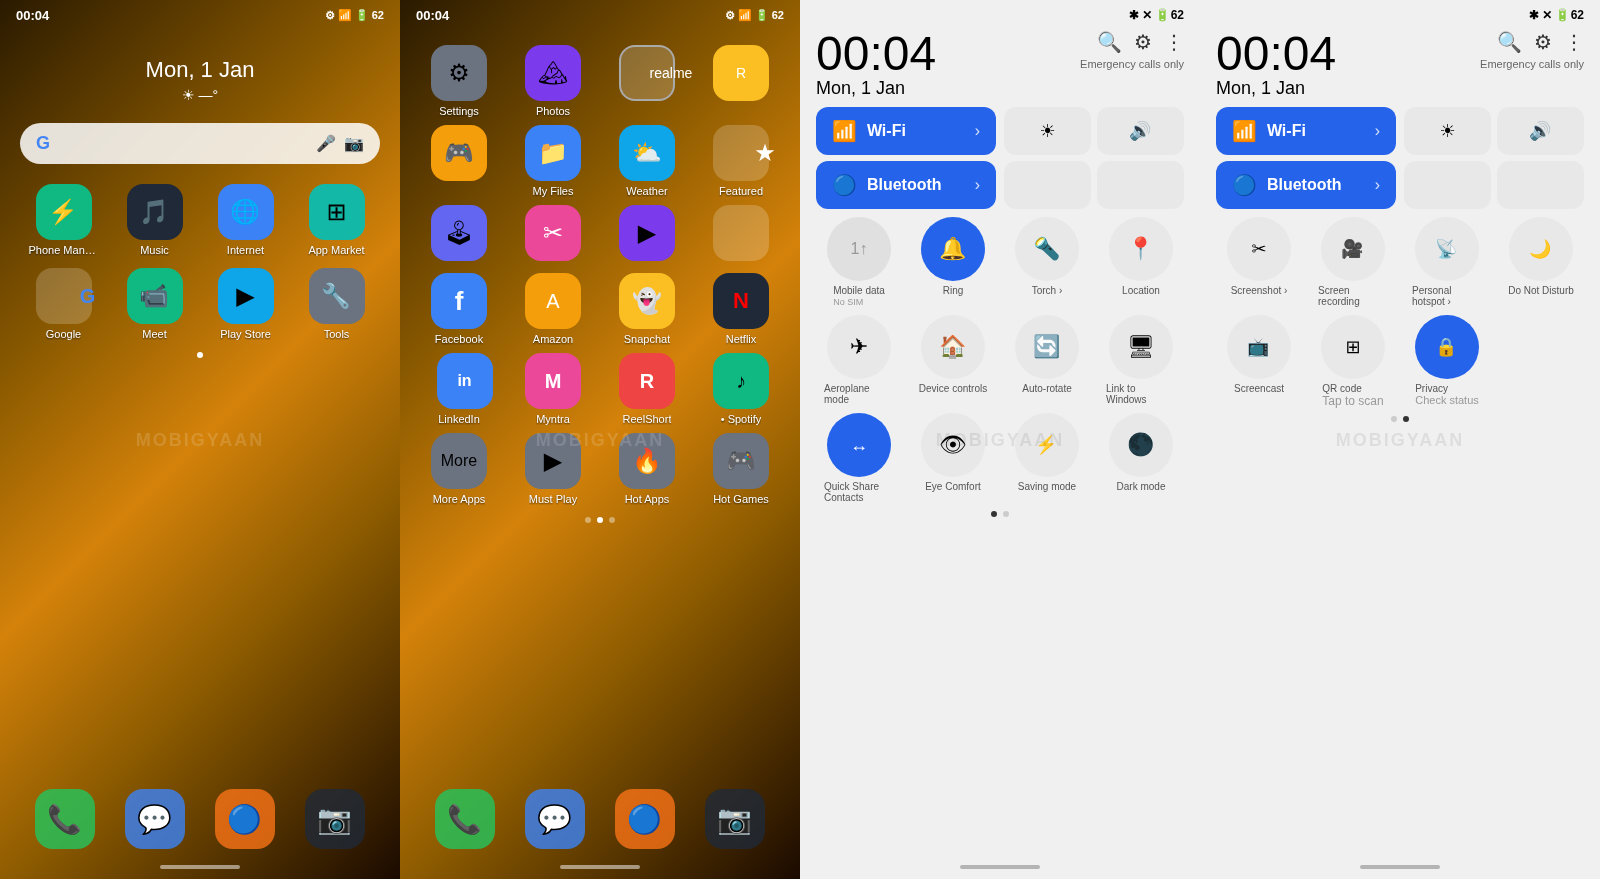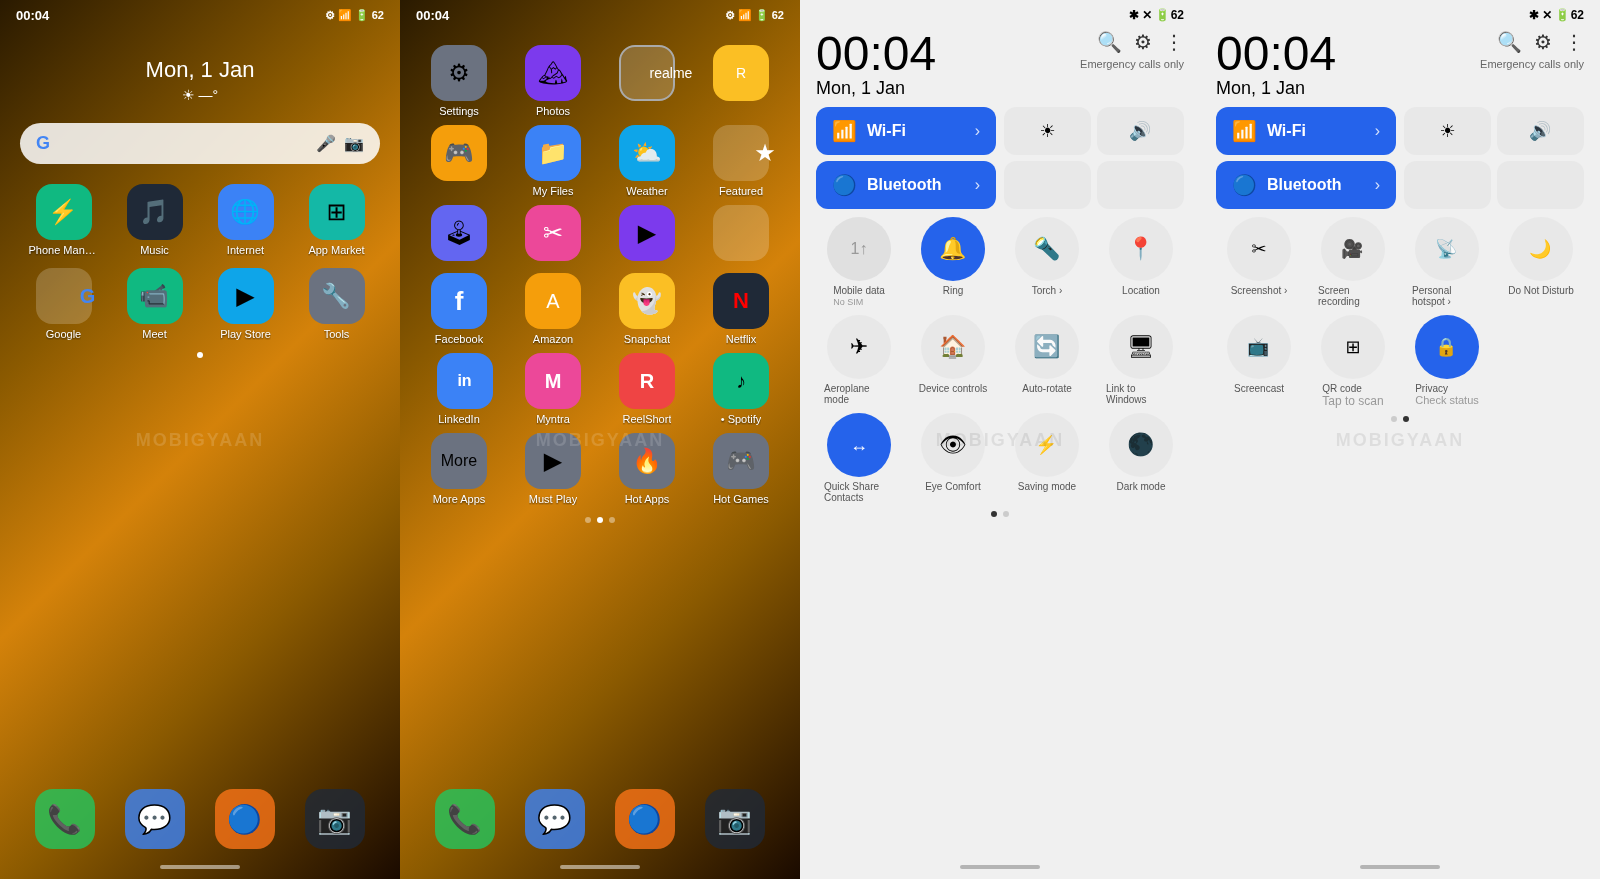--- a/index.html
+++ b/index.html
@@ -491,21 +491,21 @@
       <div class="app-item">
         <div class="app-icon bg-red" style="color:#fff;font-weight:700;font-size:20px;">R</div>
         <span class="app-label">ReelShort</span>
       </div>
       <div class="app-item">
         <div class="app-icon bg-green" style="color:#000;font-size:20px;">♪</div>
         <span class="app-label">• Spotify</span>
       </div>
 
       <div class="app-item">
-        <div class="app-icon bg-gray" style="font-size:16px;">More</div>
+        <div class="app-icon bg-gray" style="font-size:16px;border-radius:19px;">More</div>
         <span class="app-label">More Apps</span>
       </div>
       <div class="app-item">
         <div class="app-icon bg-gray">▶</div>
         <span class="app-label">Must Play</span>
       </div>
       <div class="app-item">
         <div class="app-icon bg-gray">🔥</div>
         <span class="app-label">Hot Apps</span>
       </div>

